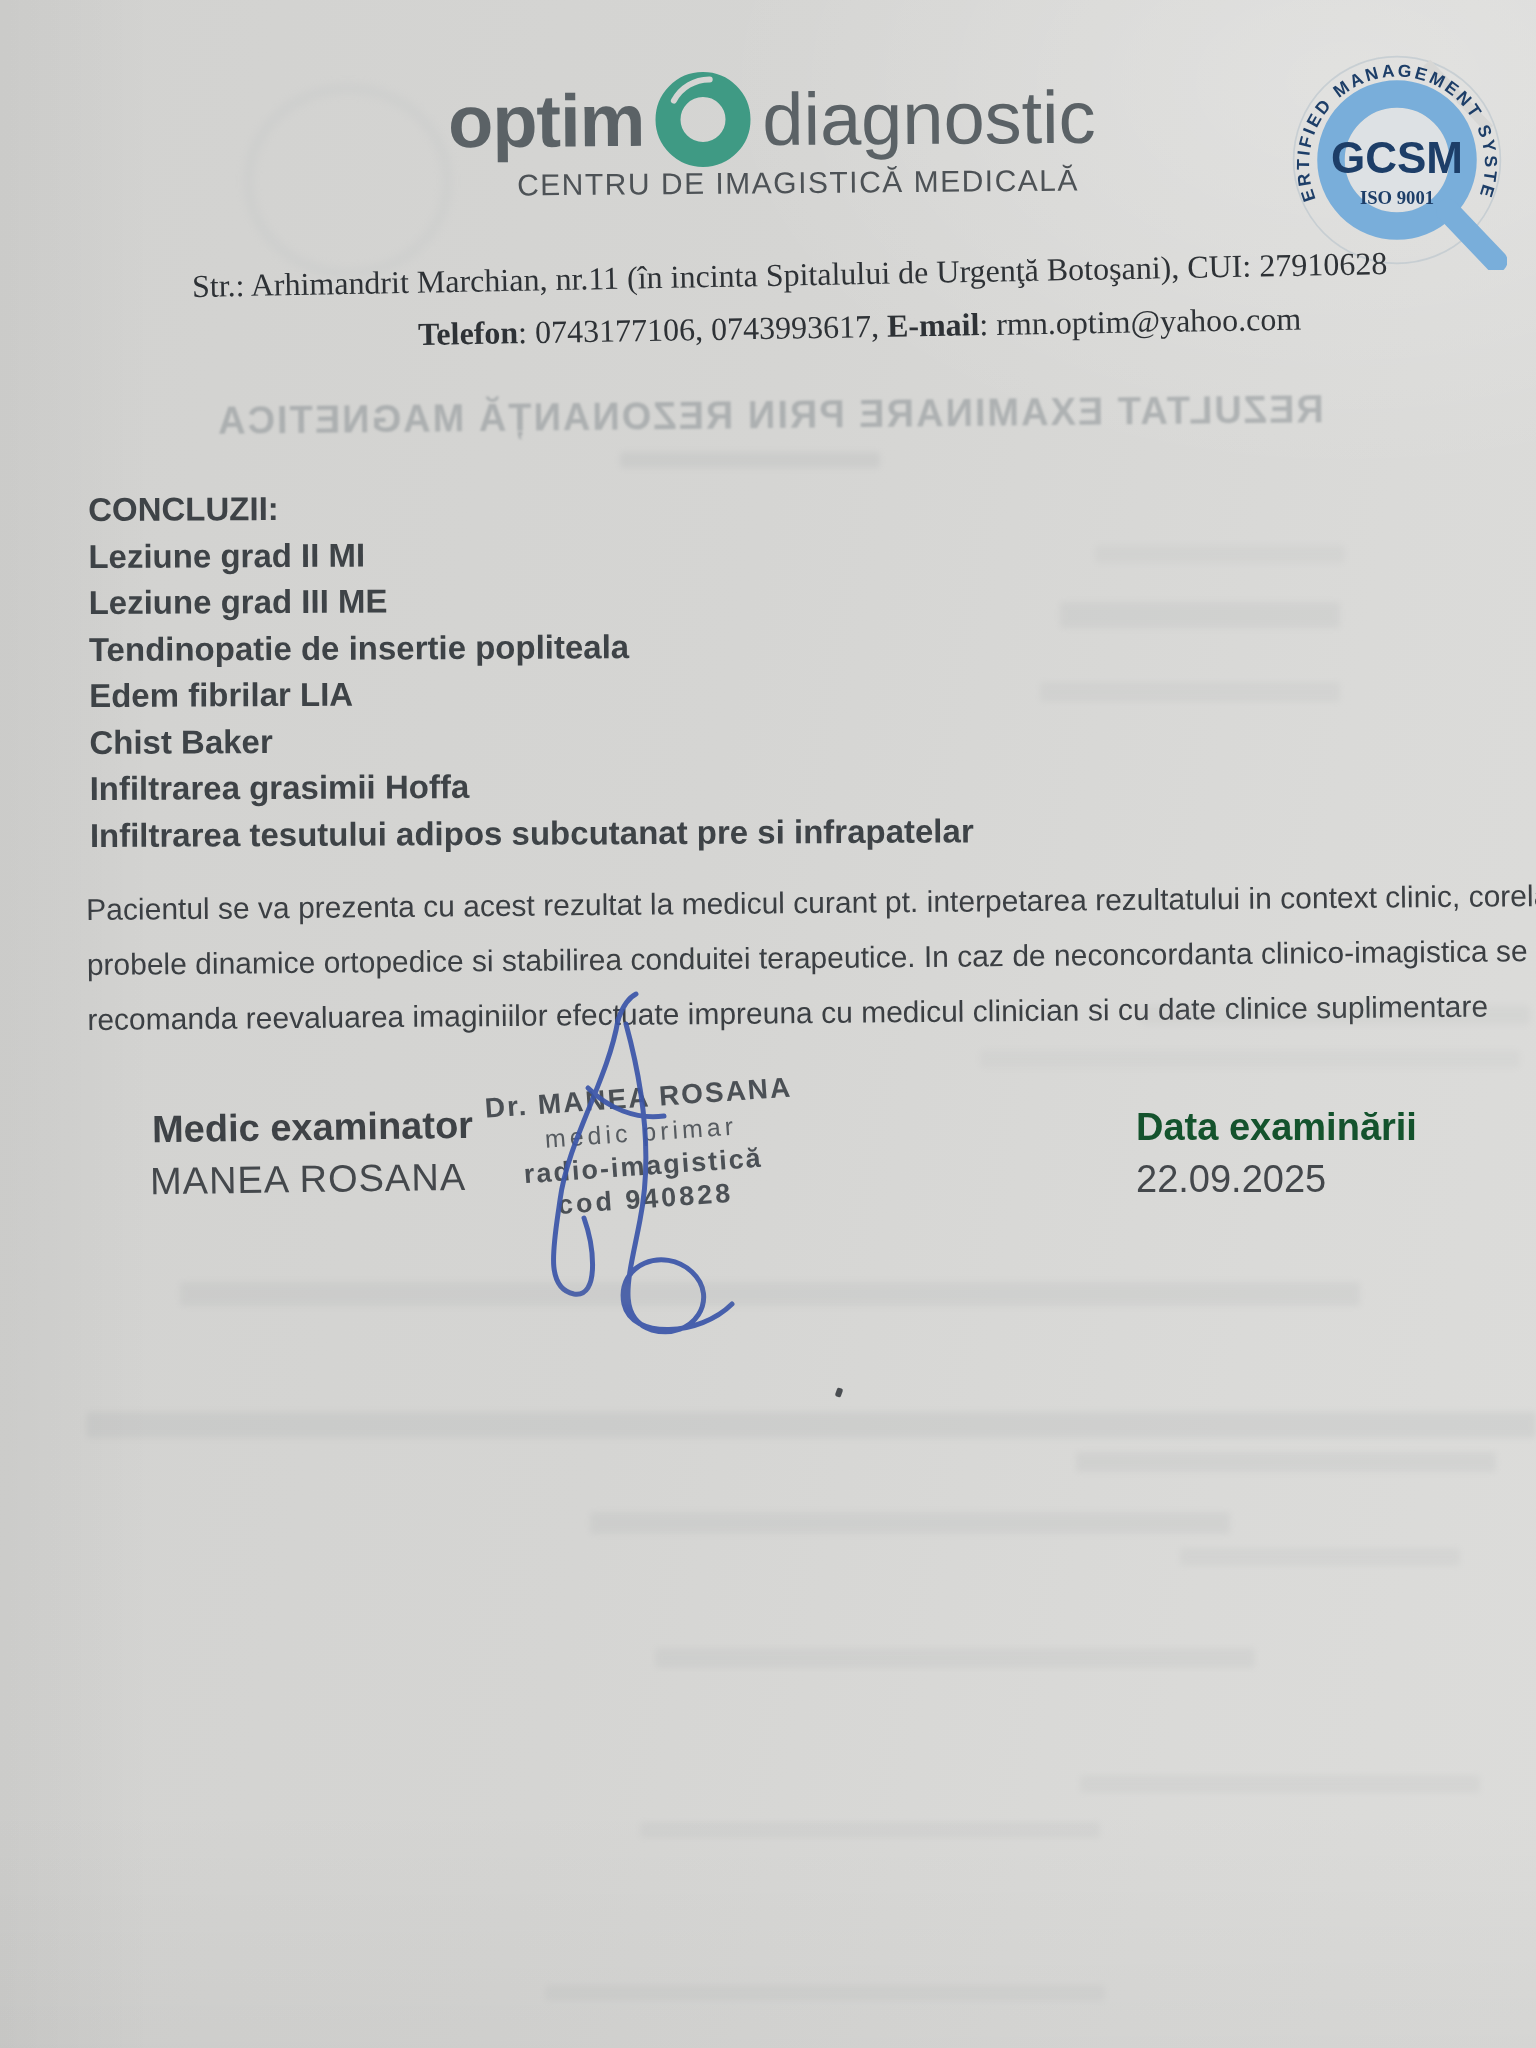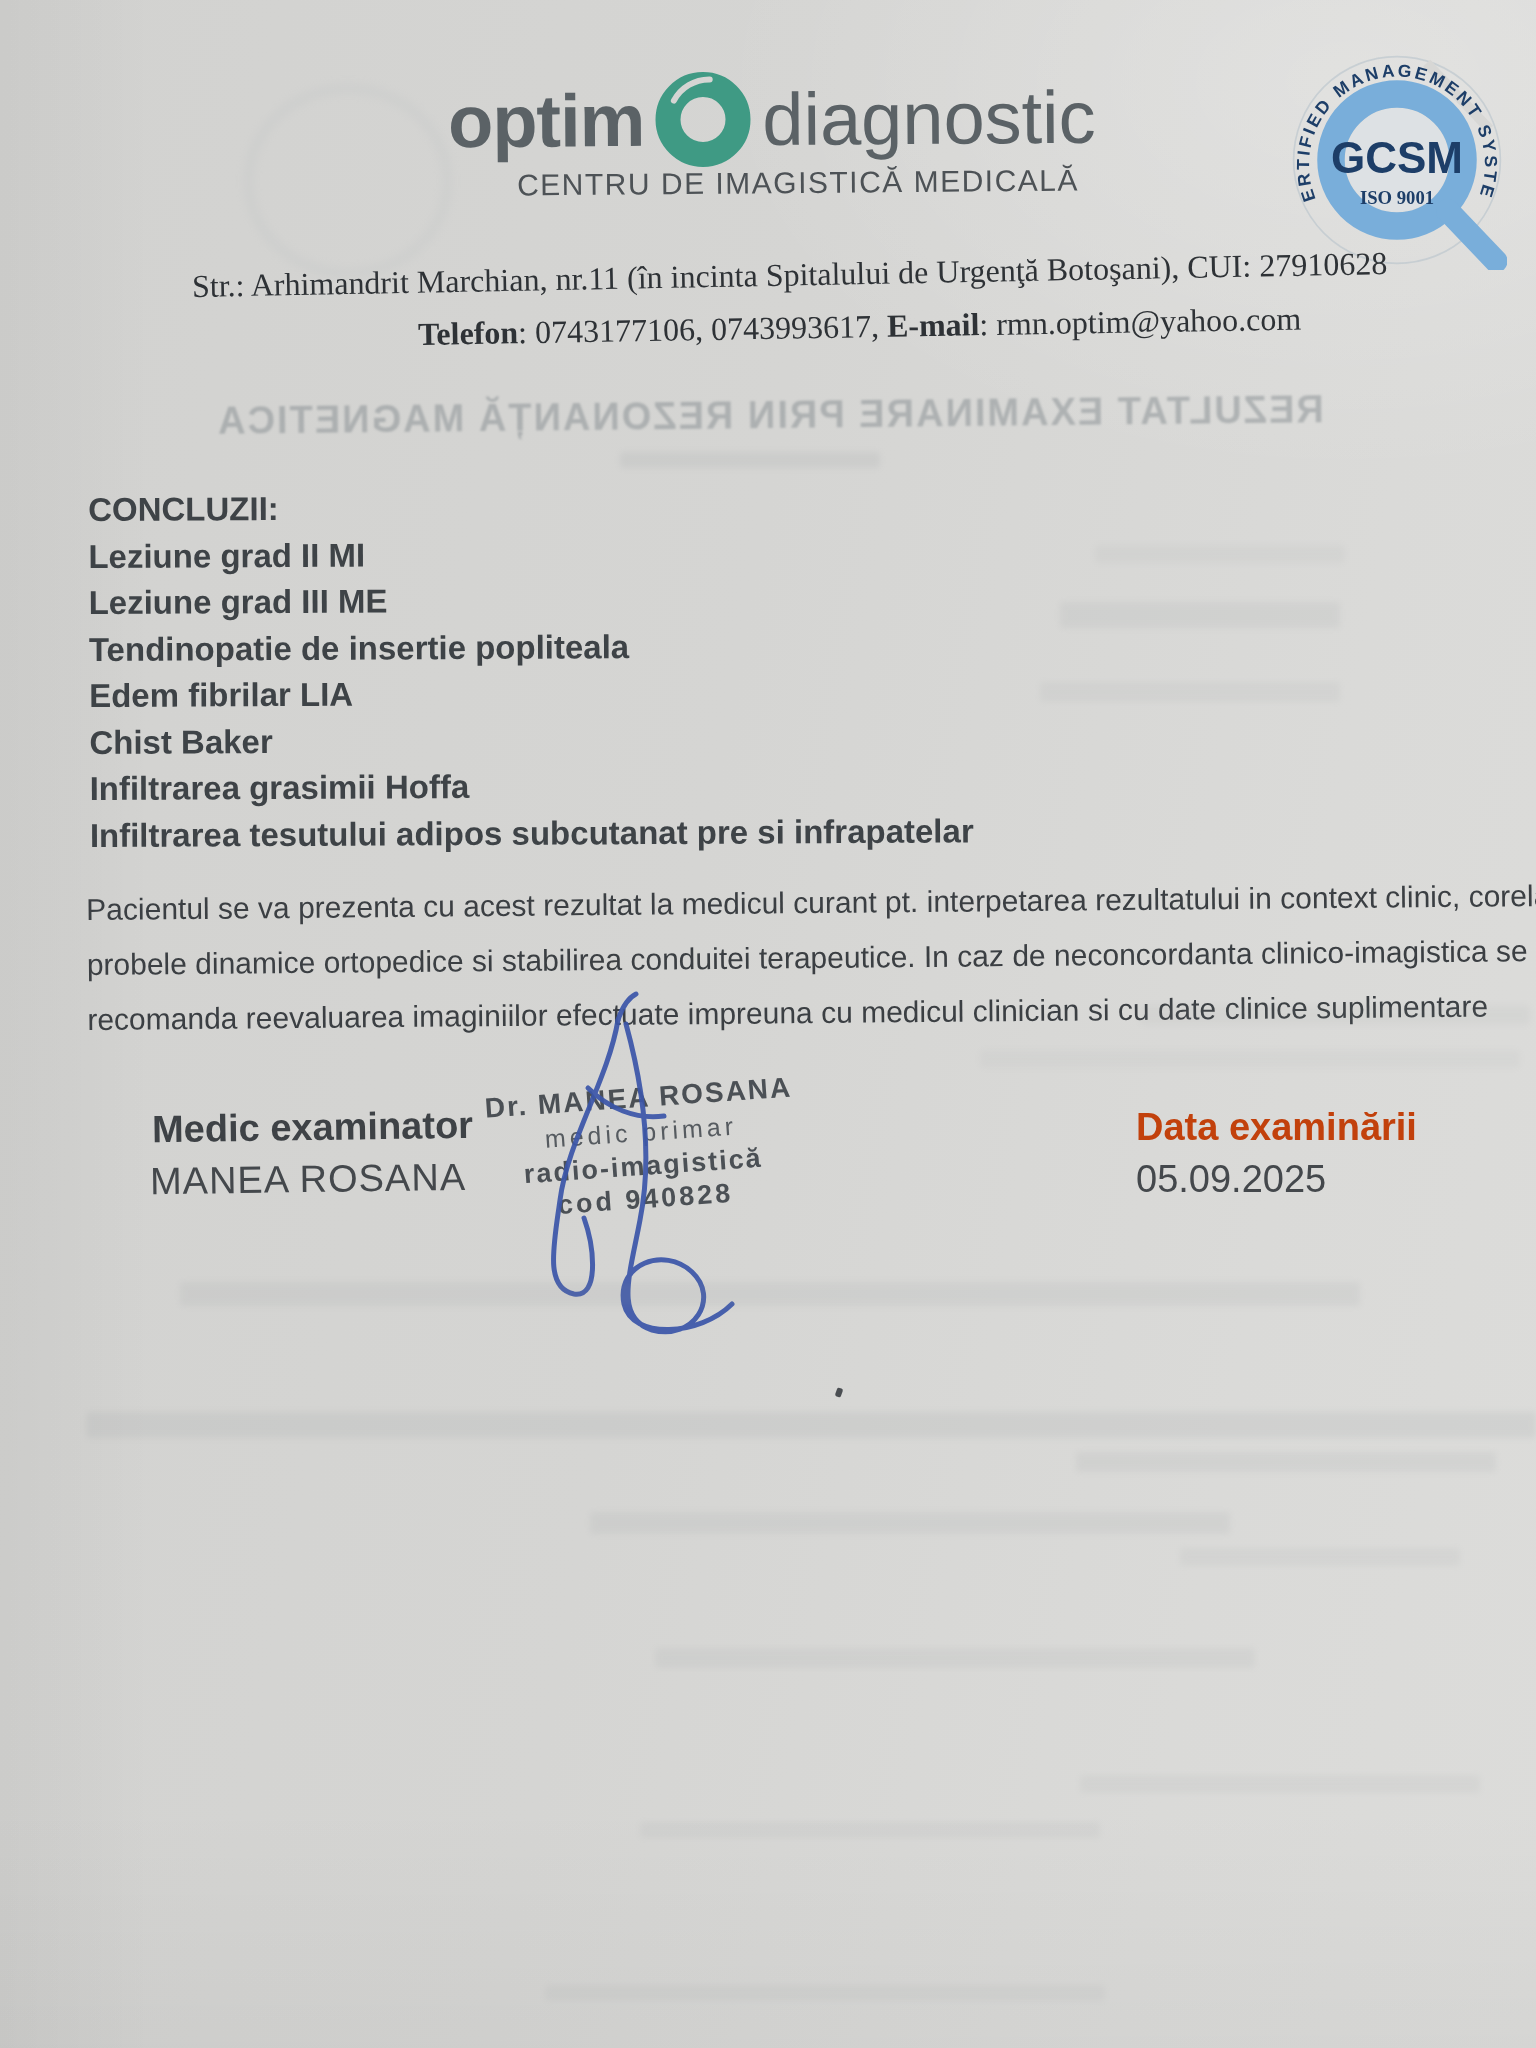--- a/index.html
+++ b/index.html
@@ -43,21 +43,21 @@
 
   
   .examiner-label{top:1106px;left:152px;font-size:38px;font-weight:bold;color:#3e4246;transform:rotate(-0.8deg);}
   .examiner-name{top:1158px;left:150px;font-size:38px;color:#44484c;letter-spacing:1px;transform:rotate(-0.8deg);}
   .stamp{top:1082px;left:472px;width:340px;text-align:center;color:#4b5055;transform:rotate(-4deg);}
   .stamp .s1{font-size:28px;font-weight:bold;letter-spacing:2px;}
   .stamp .s2{font-size:25px;letter-spacing:4px;margin-top:4px;color:#565b60;}
   .stamp .s3{font-size:27px;font-weight:bold;letter-spacing:2px;margin-top:4px;}
   .stamp .s4{font-size:27px;font-weight:bold;letter-spacing:3px;margin-top:2px;}
   .sig-svg{top:988px;left:468px;width:340px;height:380px;}
-  .date-label{top:1106px;left:1136px;font-size:38px;font-weight:bold;color:#c2410c;}
+  .date-label{top:1106px;left:1136px;font-size:38px;font-weight:bold;color:#14532d;}
   .date-value{top:1158px;left:1136px;font-size:38px;color:#44484c;}
 </style>
 </head>
 <body>
 
 <div class="sheen"></div>
 
 <div class="gcircle"></div>
 
 <div class="abs logo-row">
@@ -133,21 +133,21 @@
     <g fill="none" stroke="#3b56a9" stroke-width="5" stroke-linecap="round" opacity="0.92">
       <path d="M 150 32 C 154 20, 160 10, 168 6"></path>
       <path d="M 150 32 C 140 92, 100 152, 92 212 C 86 256, 76 300, 106 306 C 132 310, 126 258, 116 230"></path>
       <path d="M 158 36 C 176 102, 184 172, 172 232 C 162 286, 146 330, 184 342 C 226 353, 252 310, 224 284 C 196 258, 148 276, 156 316 C 164 352, 232 348, 264 316"></path>
       <path d="M 120 100 C 140 120, 168 132, 196 128"></path>
     </g>
   </svg>
 </div>
 
 <div class="abs date-label">Data examinării</div>
-<div class="abs date-value">05.09.2025</div>
+<div class="abs date-value">22.09.2025</div>
 
 <div class="gbar" style="top:1005px;left:1140px;width:390px;height:20px;opacity:0.07;"></div>
 <div class="gbar" style="top:1050px;left:980px;width:540px;height:18px;opacity:0.06;"></div>
 <div class="gbar" style="top:1282px;left:180px;width:1180px;height:24px;opacity:0.10;"></div>
 <div class="gbar" style="top:1412px;left:86px;width:1450px;height:26px;opacity:0.12;"></div>
 <div class="gbar" style="top:1452px;left:1076px;width:420px;height:20px;opacity:0.10;"></div>
 <div class="gbar" style="top:1512px;left:590px;width:640px;height:22px;opacity:0.10;"></div>
 <div class="gbar" style="top:1548px;left:1180px;width:280px;height:18px;opacity:0.08;"></div>
 <div class="gbar" style="top:1648px;left:655px;width:600px;height:20px;opacity:0.09;"></div>
 <div class="gbar" style="top:1775px;left:1080px;width:400px;height:18px;opacity:0.08;"></div>

